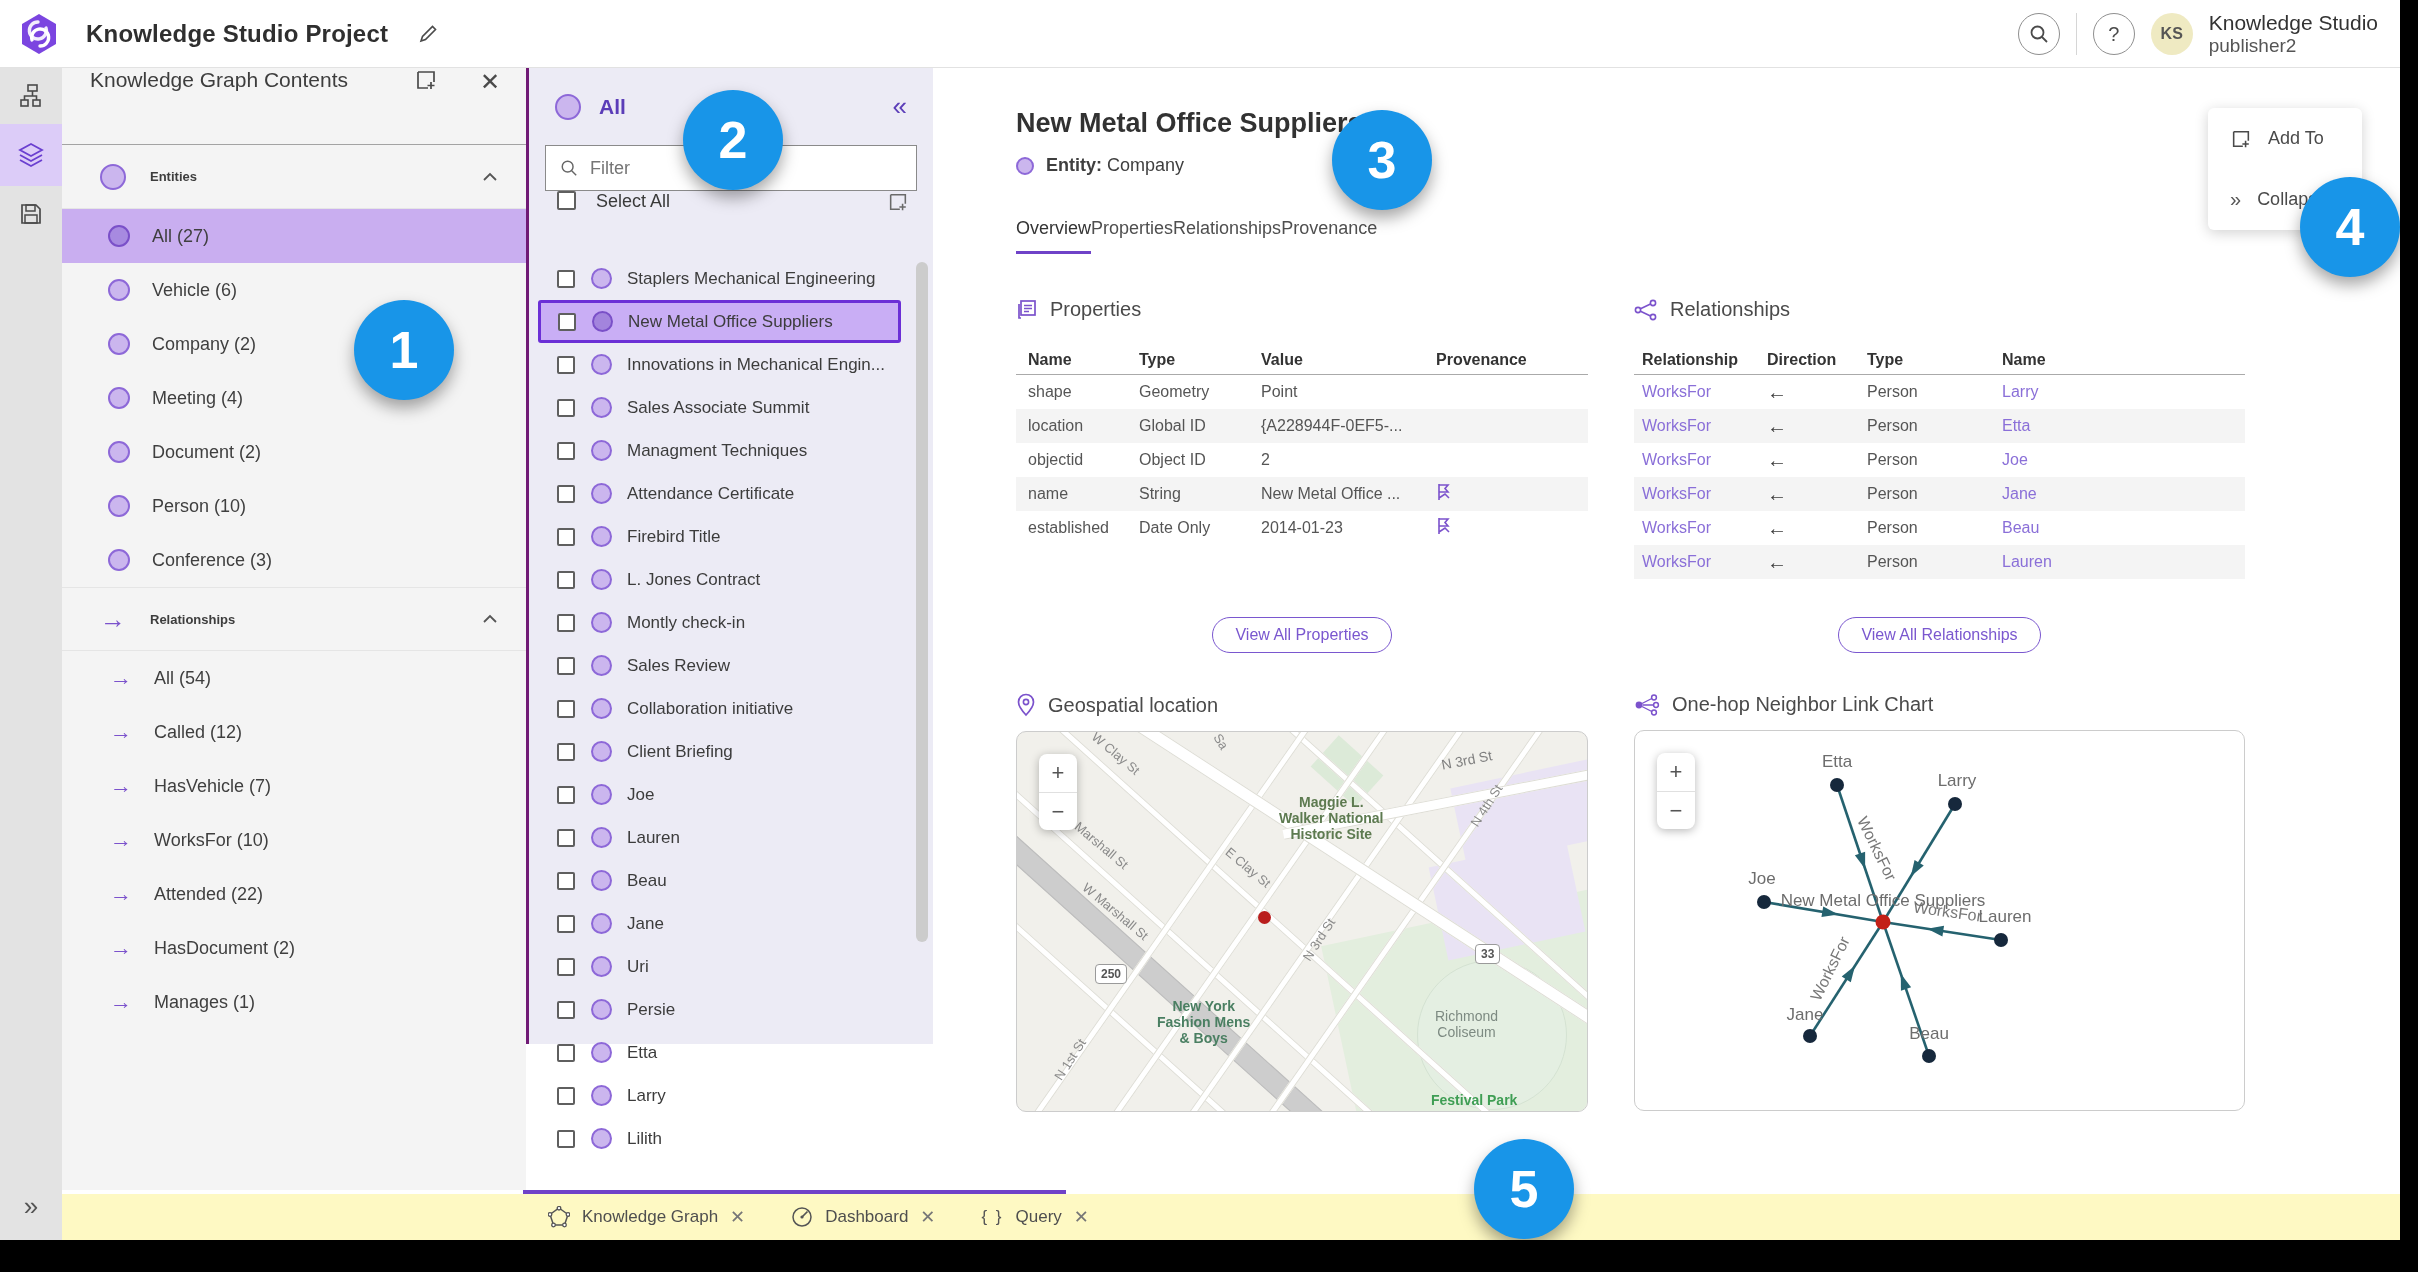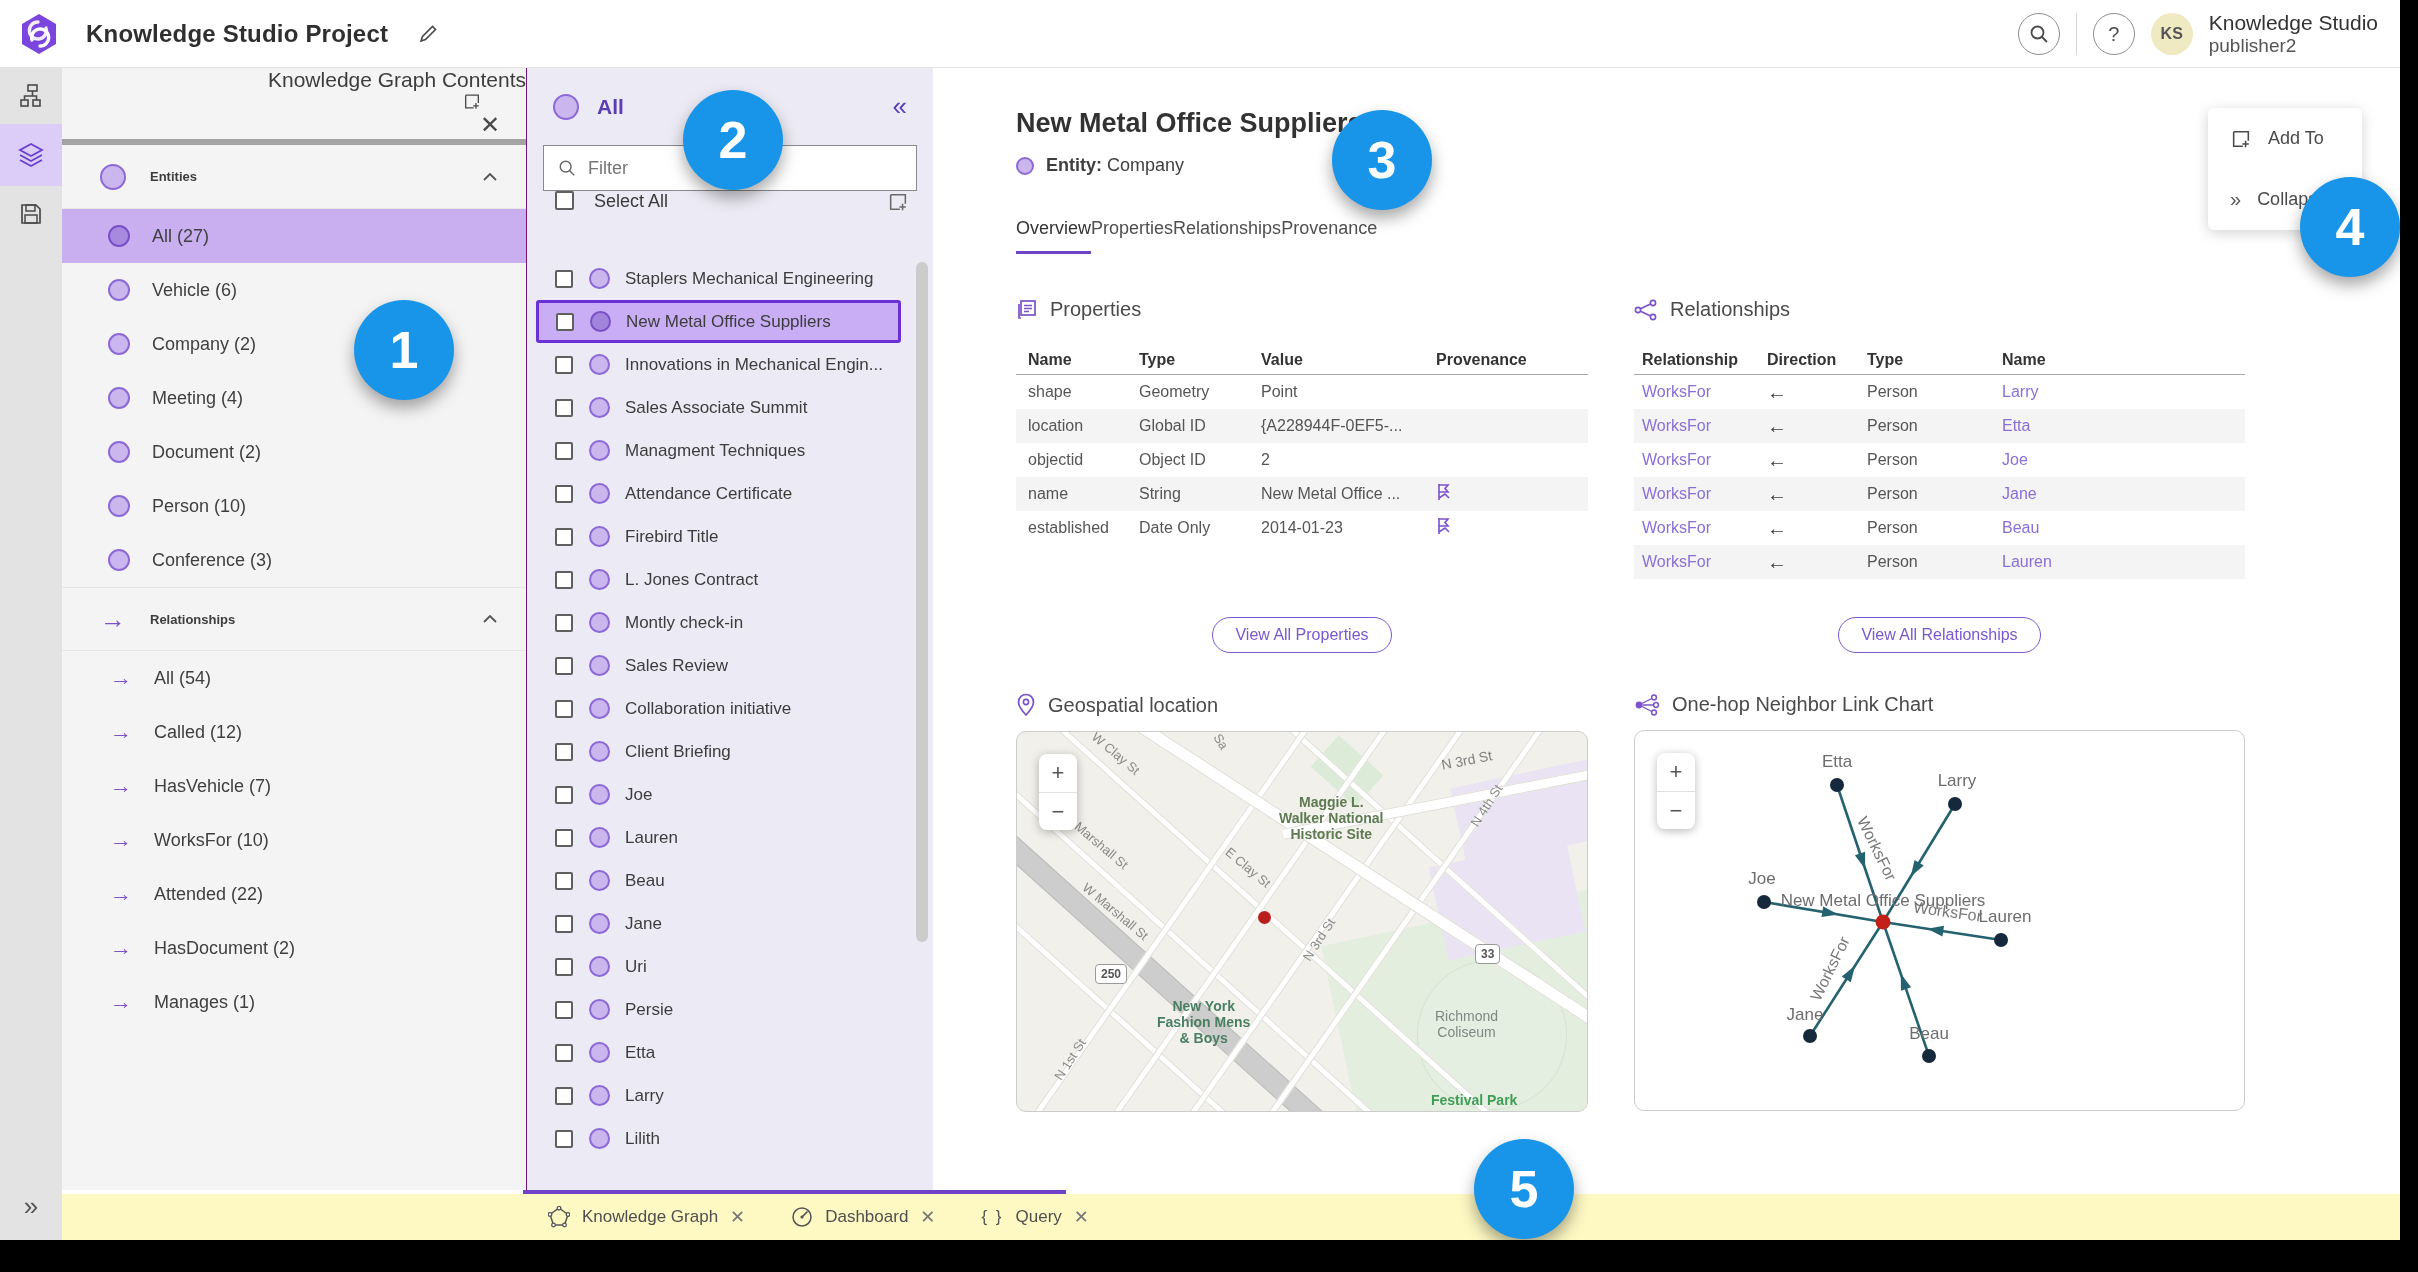--- a/index.html
+++ b/index.html
@@ -20,40 +20,40 @@
   .user-line2 { font-size:19px; color:#555; }
 
   
   .rail { position:absolute; left:0; top:68px; width:62px; height:1172px; background:#e3e3e3; }
   .rail-icon { width:62px; height:56px; display:flex; align-items:center; justify-content:center; color:#4a4a4a; }
   .rail-icon.active { background:#dcccf8; color:#6a3fd0; height:62px; }
   .rail-expand { position:absolute; left:0; bottom:18px; width:62px; text-align:center; font-size:26px; color:#555; }
 
   
   .lpanel { position:absolute; left:62px; top:68px; width:464px; height:1122px; background:#f4f4f4; }
-  .lpanel-header { height:77px; display:flex; align-items:flex-end; border-bottom:6px solid #a3a3a3;flex-direction:column; }
+  .lpanel-header { height:77px; display:flex; align-items:flex-start; border-bottom:1px solid #a3a3a3; }
   .lpanel-title { margin-left:28px; font-size:21px; color:#3d3d3d; flex:1; }
   .lp-add { margin-right:42px; }
   .lp-close { margin-right:26px; font-size:24px; color:#4a4a4a; }
   .section-header { height:64px; display:flex; align-items:center; border-bottom:1px solid #e5e5e5; }
   .section-header .dot-lg { margin-left:38px; }
   .section-header .arrow-lg { margin-left:38px; font-size:26px; color:#7b52cc; }
   .section-label { margin-left:24px; font-size:13px; font-weight:600; color:#3d3d3d; flex:1; }
   .chev { margin-right:28px; }
   .litem { height:54px; display:flex; align-items:center; }
   .litem .dot { margin-left:46px; }
   .litem .arrow { margin-left:48px; font-size:22px; color:#7b52cc; }
   .litem-label { margin-left:22px; font-size:18px; color:#3f3f3f; }
   .litem.selected { background:#c9aef0; }
   .litem.selected .dot { background:#a78ae0; border-color:#7a50c8; }
   .dot { width:22px; height:22px; border-radius:50%; background:#cbb6ee; border:2px solid #8d68d8; flex:none; }
   .dot-lg { width:26px; height:26px; border-radius:50%; background:#cbb6ee; border:2px solid #8d68d8; flex:none; }
 
   
-  .mpanel { position:absolute; left:526px; top:68px; width:407px; height:1122px; background:#ecebf5; border-left:1px solid #701a75; }
+  .mpanel { position:absolute; left:526px; top:68px; width:407px; height:976px; background:#ecebf5; border-left:3px solid #701a75; }
   .mpanel-header { height:77px; display:flex; align-items:center; }
   .mpanel-header .dot-lg { margin-left:26px; }
   .mpanel-title { margin-left:18px; font-size:21px; font-weight:600; color:#5b3db8; flex:1; }
   .collapse-ic { margin-right:26px; font-size:26px; color:#5b3db8; }
   .filterbox { margin:0 16px; height:46px; background:#fff; border:1px solid #8a8a8a; display:flex; align-items:center; }
   .filter-ph { margin-left:12px; font-size:18px; color:#757575; }
   .selectall { height:66px; display:flex; align-items:flex-start; }
   .cb { width:19px; height:19px; border:2px solid #5f5f5f; background:#fff; border-radius:2px; flex:none; }
   .selectall .cb { margin-left:28px; }
   .selectall-label { margin-left:20px; font-size:18px; color:#3a3a3a; flex:1; }

